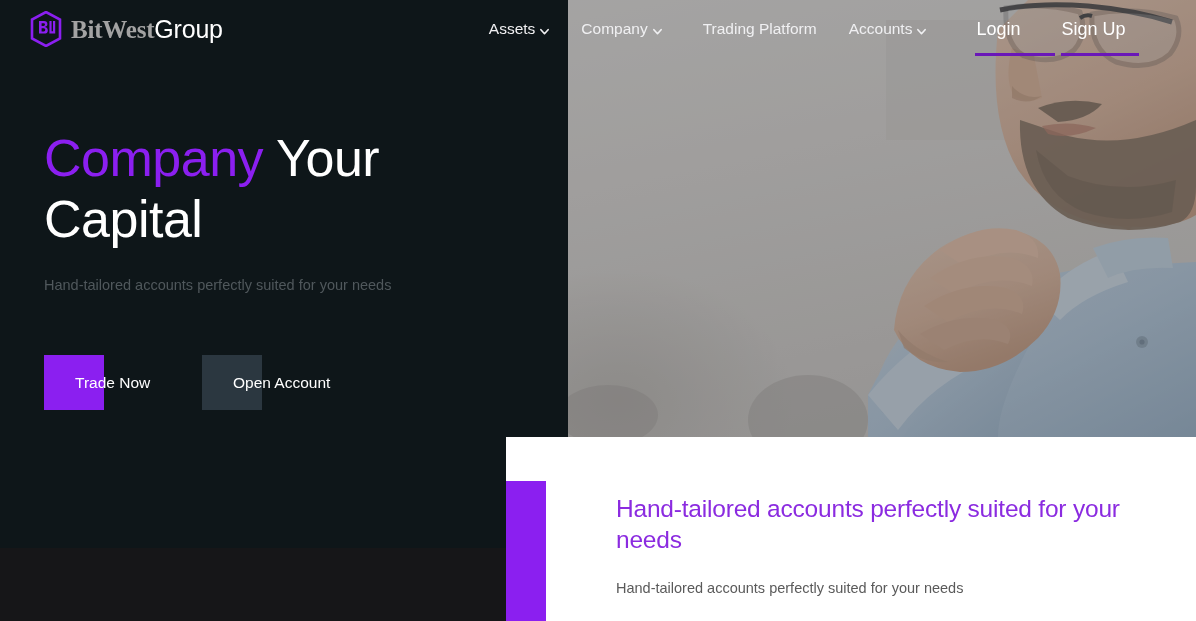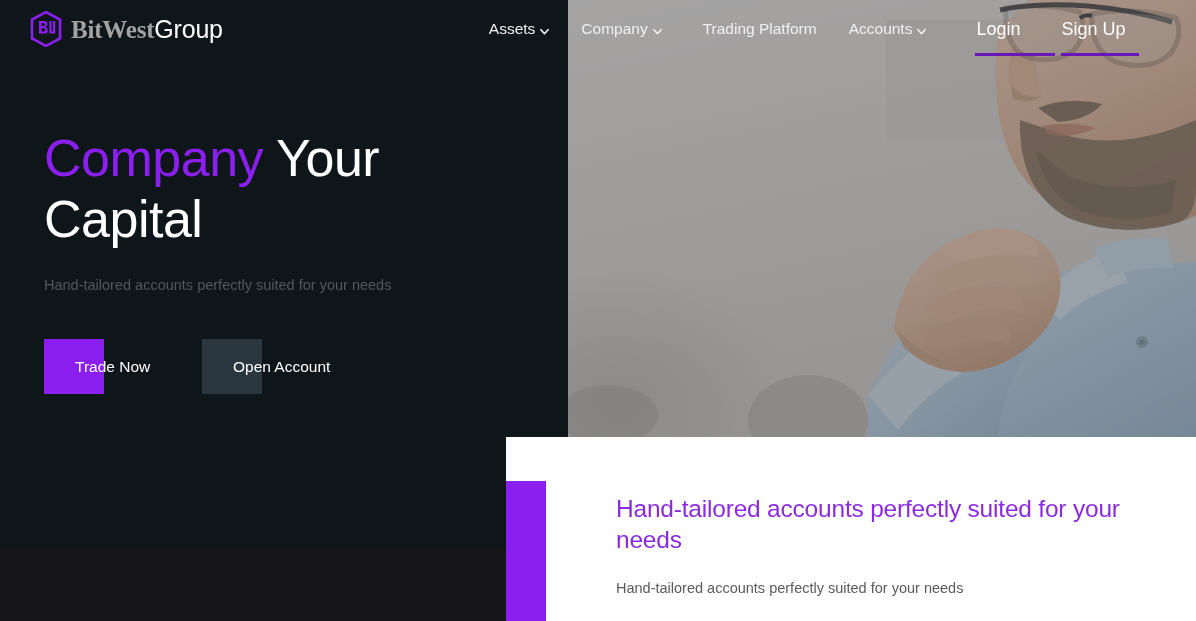--- a/index.html
+++ b/index.html
@@ -103,21 +103,21 @@
     color:#ffffff; letter-spacing:-0.5px;
   }
   .hero-title .accent { color:#8b1ff0; }
   .hero-sub {
     margin-top:25px;
     font-size:14.5px; color:#50585c; line-height:20px;
   }
 
   .hero-actions { position:absolute; left:44px; top:339px; height:55px; z-index:20; }
   .cta {
-    position:absolute; top:0;
+    position:absolute; top:16px;
     height:55px;
     display:block;
     border:none;
     cursor:pointer;
     font-family:"Liberation Sans", sans-serif;
     text-decoration:underline;
   }
   .cta-block {
     position:absolute; top:0; left:0;
     width:60px; height:55px;

